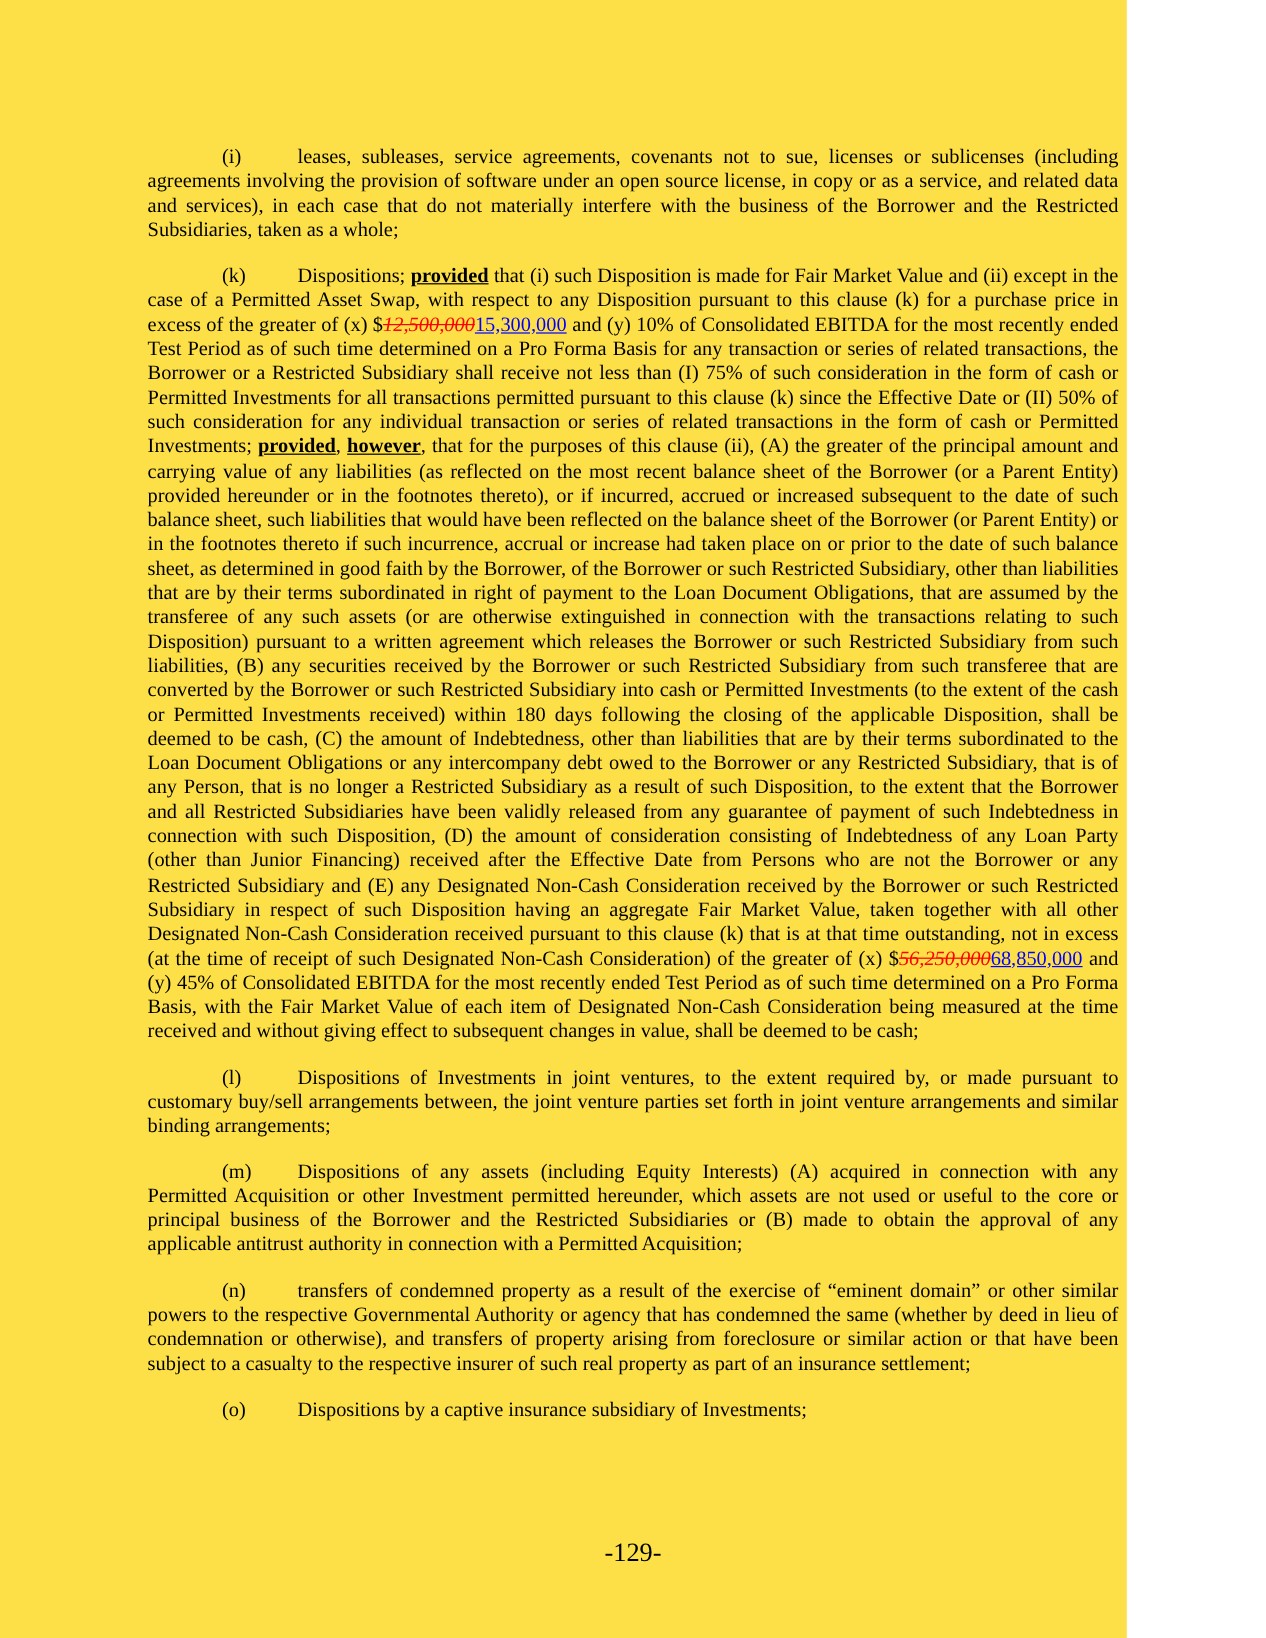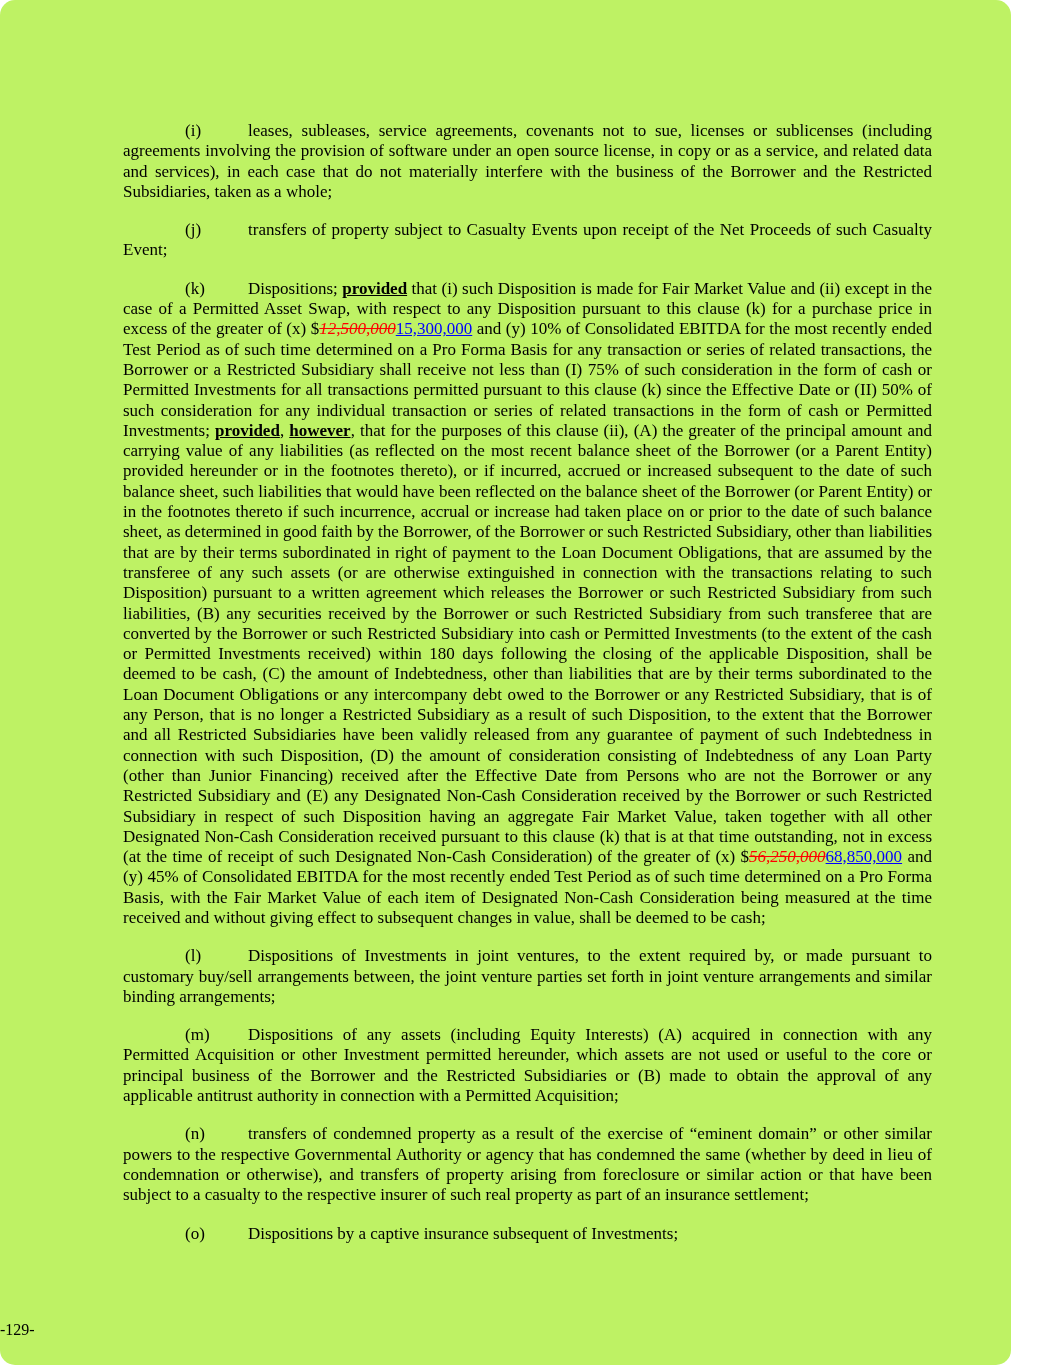--- a/index.html
+++ b/index.html
@@ -2,27 +2,26 @@
 <html style="--del-color: #ff0000; --ins-color: #0000ff;"><head>
 <meta charset="utf-8">
 <style>
   html, body {
     margin: 0;
     padding: 0;
     background: #ffffff;
   }
   .page {
     position: relative;
-    width: 1011px;
+    width: 939px;
     height: 1365px;
-    background: #bef264;
+    background: #fde047;
     overflow: hidden;
     font-family: "Liberation Serif", serif;
     color: #000000;
-    border-radius: 15px;
   }
   .doc-body {
     position: absolute;
     left: 123px;
     top: 121px;
     width: 809px;
     font-size: 17px;
     line-height: 20.3px;
     text-align: justify;
   }
@@ -34,34 +33,34 @@
     display: inline-block;
     width: 63px;
     text-indent: 0;
   }
   .rn { color: #000000; }
   .ru { color: #000000; text-decoration: underline; font-weight: bold; }
   .rd { color: var(--del-color, #ff0000); text-decoration: line-through; font-style: italic; }
   .ri { color: var(--ins-color, #0000ff); text-decoration: underline; }
   .page-number {
     position: absolute;
-    top: 1320px;
+    top: 1284px;
     left: 0;
     width: 1055px;
-    font-size: 16px;
+    text-align: center;
+    font-size: 22px;
     line-height: 20.3px;
   }
 </style>
 </head>
 <body>
 
 <div class="page">
   <div class="doc-body">
       <p class="para"><span class="plabel">(i)</span><span class="rn">leases, subleases, service agreements, covenants not to sue, licenses or sublicenses (including agreements involving the provision of software under an open source license, in copy or as a service, and related data and services), in each case that do not materially interfere with the business of the Borrower and the Restricted Subsidiaries, taken as a whole;</span></p>
-      <p class="para"><span class="plabel">(j)</span><span class="rn">transfers of property subject to Casualty Events upon receipt of the Net Proceeds of such Casualty Event;</span></p>
       <p class="para"><span class="plabel">(k)</span><span class="rn">Dispositions; </span><span class="ru">provided</span><span class="rn"> that (i) such Disposition is made for Fair Market Value and (ii) except in the case of a Permitted Asset Swap, with respect to any Disposition pursuant to this clause (k) for a purchase price in excess of the greater of (x) $</span><span class="rd">12,500,000</span><span class="ri">15,300,000</span><span class="rn"> and (y) 10% of Consolidated EBITDA for the most recently ended Test Period as of such time determined on a Pro Forma Basis for any transaction or series of related transactions, the Borrower or a Restricted Subsidiary shall receive not less than (I) 75% of such consideration in the form of cash or Permitted Investments for all transactions permitted pursuant to this clause (k) since the Effective Date or (II) 50% of such consideration for any individual transaction or series of related transactions in the form of cash or Permitted Investments; </span><span class="ru">provided</span><span class="rn">, </span><span class="ru">however</span><span class="rn">, that for the purposes of this clause (ii), (A) the greater of the principal amount and carrying value of any liabilities (as reflected on the most recent balance sheet of the Borrower (or a Parent Entity) provided hereunder or in the footnotes thereto), or if incurred, accrued or increased subsequent to the date of such balance sheet, such liabilities that would have been reflected on the balance sheet of the Borrower (or Parent Entity) or in the footnotes thereto if such incurrence, accrual or increase had taken place on or prior to the date of such balance sheet, as determined in good faith by the Borrower, of the Borrower or such Restricted Subsidiary, other than liabilities that are by their terms subordinated in right of payment to the Loan Document Obligations, that are assumed by the transferee of any such assets (or are otherwise extinguished in connection with the transactions relating to such Disposition) pursuant to a written agreement which releases the Borrower or such Restricted Subsidiary from such liabilities, (B) any securities received by the Borrower or such Restricted Subsidiary from such transferee that are converted by the Borrower or such Restricted Subsidiary into cash or Permitted Investments (to the extent of the cash or Permitted Investments received) within 180 days following the closing of the applicable Disposition, shall be deemed to be cash, (C) the amount of Indebtedness, other than liabilities that are by their terms subordinated to the Loan Document Obligations or any intercompany debt owed to the Borrower or any Restricted Subsidiary, that is of any Person, that is no longer a Restricted Subsidiary as a result of such Disposition, to the extent that the Borrower and all Restricted Subsidiaries have been validly released from any guarantee of payment of such Indebtedness in connection with such Disposition, (D) the amount of consideration consisting of Indebtedness of any Loan Party (other than Junior Financing) received after the Effective Date from Persons who are not the Borrower or any Restricted Subsidiary and (E) any Designated Non-Cash Consideration received by the Borrower or such Restricted Subsidiary in respect of such Disposition having an aggregate Fair Market Value, taken together with all other Designated Non-Cash Consideration received pursuant to this clause (k) that is at that time outstanding, not in excess (at the time of receipt of such Designated Non-Cash Consideration) of the greater of (x) $</span><span class="rd">56,250,000</span><span class="ri">68,850,000</span><span class="rn"> and (y) 45% of Consolidated EBITDA for the most recently ended Test Period as of such time determined on a Pro Forma Basis, with the Fair Market Value of each item of Designated Non-Cash Consideration being measured at the time received and without giving effect to subsequent changes in value, shall be deemed to be cash;</span></p>
       <p class="para"><span class="plabel">(l)</span><span class="rn">Dispositions of Investments in joint ventures, to the extent required by, or made pursuant to customary buy/sell arrangements between, the joint venture parties set forth in joint venture arrangements and similar binding arrangements;</span></p>
       <p class="para"><span class="plabel">(m)</span><span class="rn">Dispositions of any assets (including Equity Interests) (A) acquired in connection with any Permitted Acquisition or other Investment permitted hereunder, which assets are not used or useful to the core or principal business of the Borrower and the Restricted Subsidiaries or (B) made to obtain the approval of any applicable antitrust authority in connection with a Permitted Acquisition;</span></p>
       <p class="para"><span class="plabel">(n)</span><span class="rn">transfers of condemned property as a result of the exercise of “eminent domain” or other similar powers to the respective Governmental Authority or agency that has condemned the same (whether by deed in lieu of condemnation or otherwise), and transfers of property arising from foreclosure or similar action or that have been subject to a casualty to the respective insurer of such real property as part of an insurance settlement;</span></p>
-      <p class="para"><span class="plabel">(o)</span><span class="rn">Dispositions by a captive insurance subsequent of Investments;</span></p>
+      <p class="para"><span class="plabel">(o)</span><span class="rn">Dispositions by a captive insurance subsidiary of Investments;</span></p>
     </div>
   <div class="page-number">-129-</div>
 </div>
 
 </body></html>

